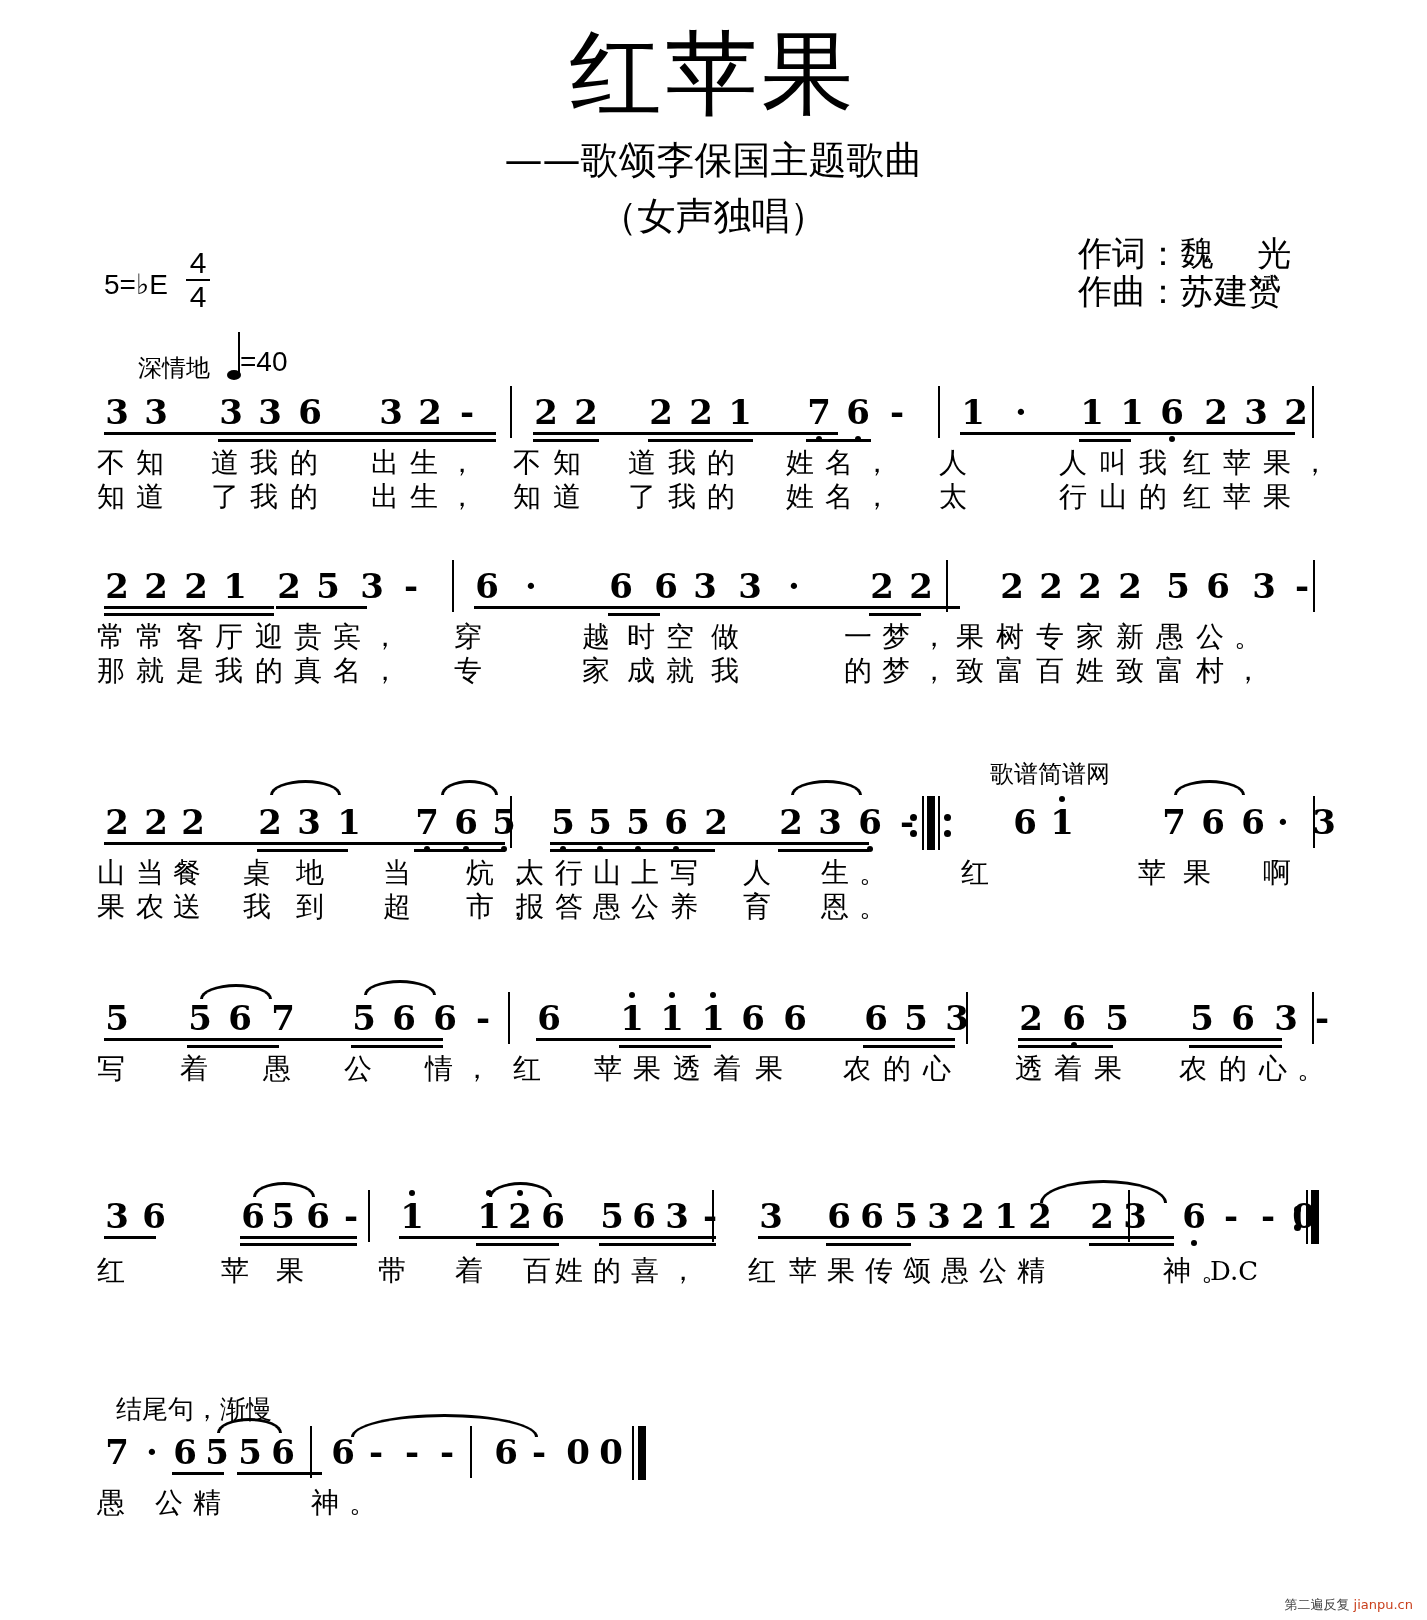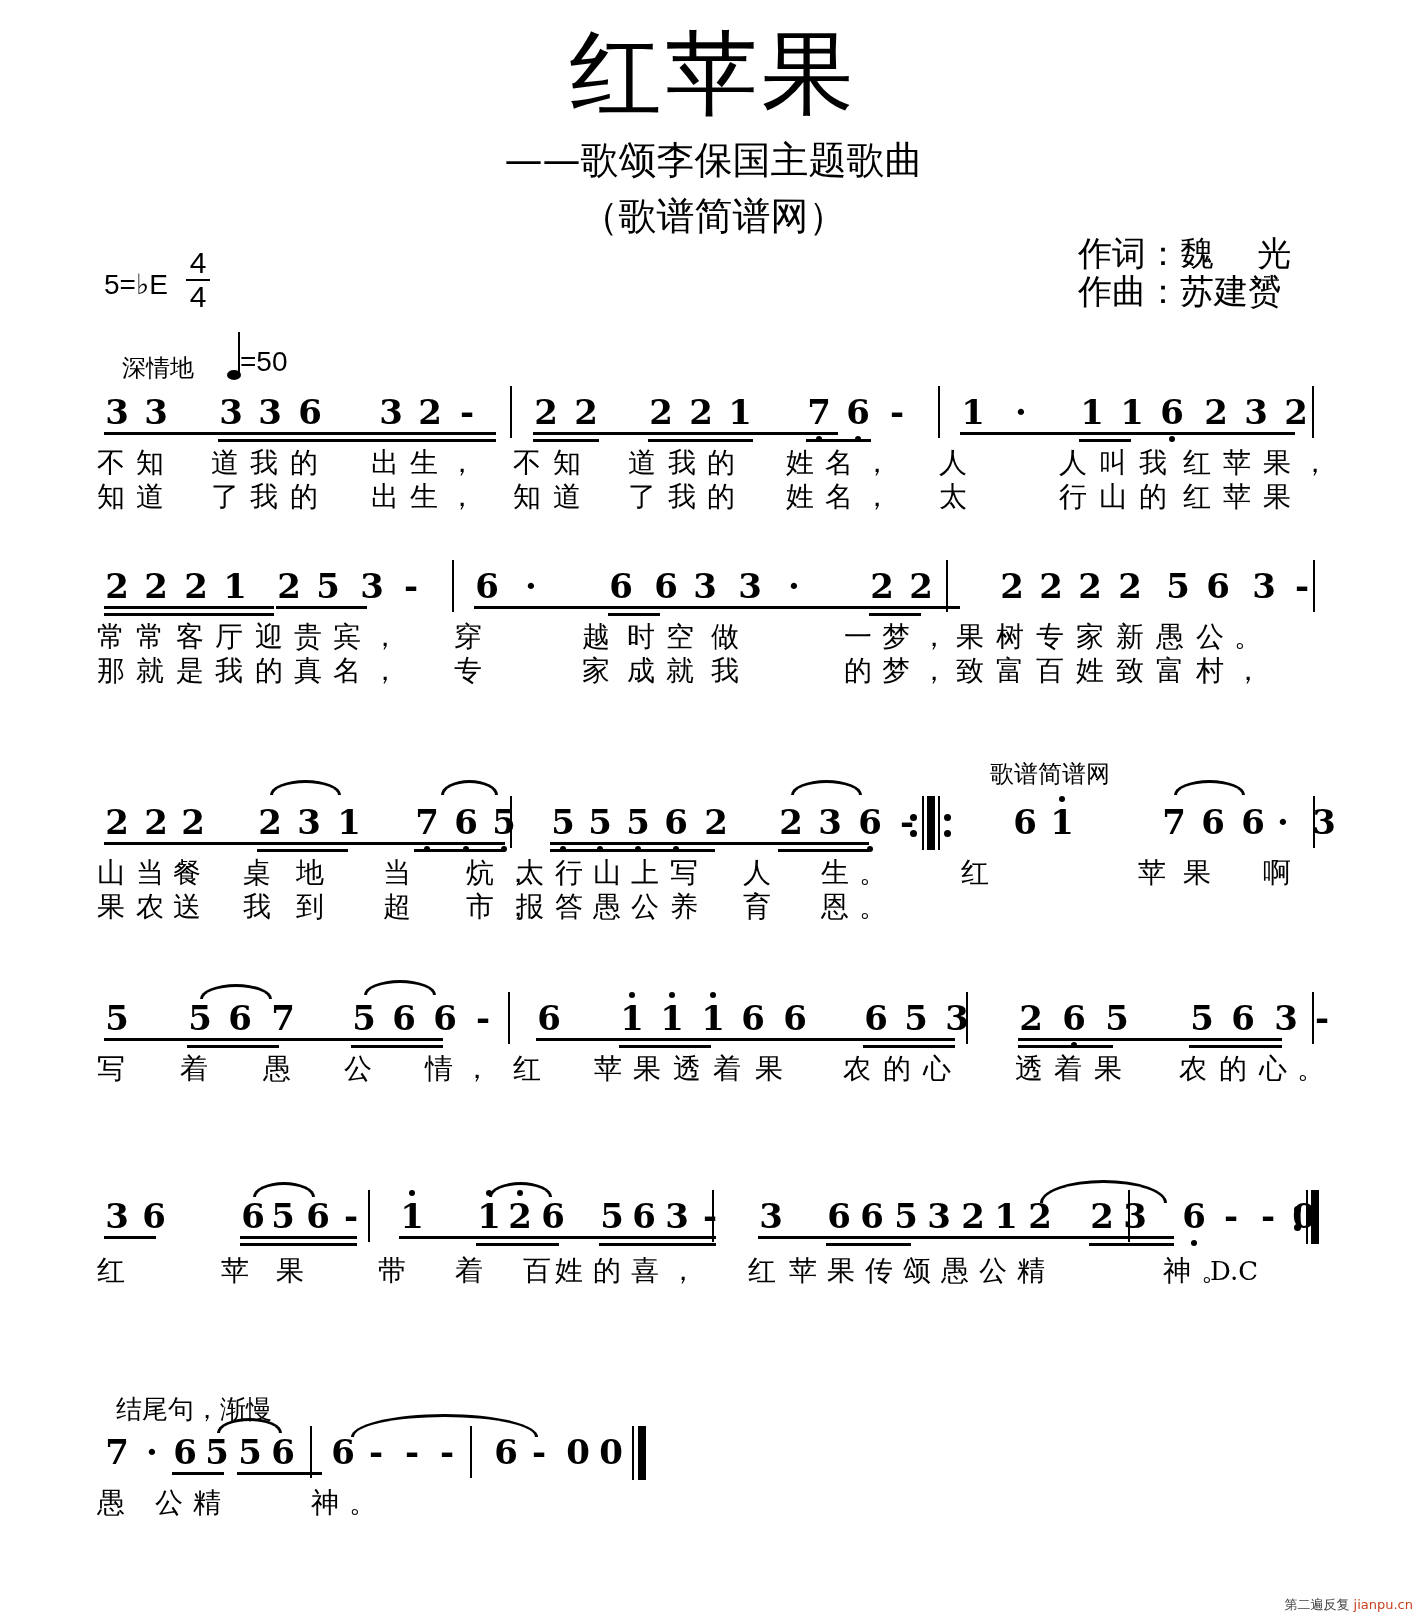--- a/index.html
+++ b/index.html
@@ -26,37 +26,37 @@
   .repeat-dot { width: 7px; height: 7px; border-radius: 50%; background: #000; }
   .watermark { right: 14px; bottom: 6px; font-size: 13px; font-family: "DejaVu Sans", sans-serif; color: #444; }
   .watermark .en { color: #c9401d; }
   .dc { font-size: 26px; font-family: "DejaVu Serif", serif; }
 </style>
 </head>
 <body>
 
 <div class="abs title">红苹果</div>
 <div class="abs subtitle">——歌颂李保国主题歌曲</div>
-<div class="abs subtitle2">（歌谱简谱网）</div>
+<div class="abs subtitle2">（女声独唱）</div>
 <div class="abs credit" style="left:1078px;top:236px;">作词：魏    光</div>
 <div class="abs credit" style="left:1078px;top:274px;">作曲：苏建赟</div>
 <div class="abs key" style="left:104px;top:268px;">5=♭E</div>
 <div class="abs timesig" style="left:186px;top:248px;">
   <div>4</div>
   <div class="line"></div>
   <div>4</div>
 </div>
-<div class="abs expr" style="left:122px;top:352px;">深情地</div>
+<div class="abs expr" style="left:138px;top:352px;">深情地</div>
 <div class="abs" style="left:226px;top:330px;">
   <svg width="16" height="52" viewBox="0 0 16 52">
       <line x1="13" y1="2" x2="13" y2="44" stroke="#000" stroke-width="2"></line>
       <ellipse cx="8" cy="45" rx="7" ry="5" fill="#000"></ellipse>
     </svg>
 </div>
-<div class="abs tempo" style="left:240px;top:346px;">=50</div>
+<div class="abs tempo" style="left:240px;top:346px;">=40</div>
 
 <div id="score">
     <div class="abs note" style="left: 104px; top: 392px;">3</div>
     <div class="abs note" style="left: 143px; top: 392px;">3</div>
     <div class="abs note" style="left: 218px; top: 392px;">3</div>
     <div class="abs note" style="left: 257px; top: 392px;">3</div>
     <div class="abs note" style="left: 297px; top: 392px;">6</div>
     <div class="abs note" style="left: 378px; top: 392px;">3</div>
     <div class="abs note" style="left: 417px; top: 392px;">2</div>
     <div class="abs note" style="left: 454px; top: 392px;">-</div>

